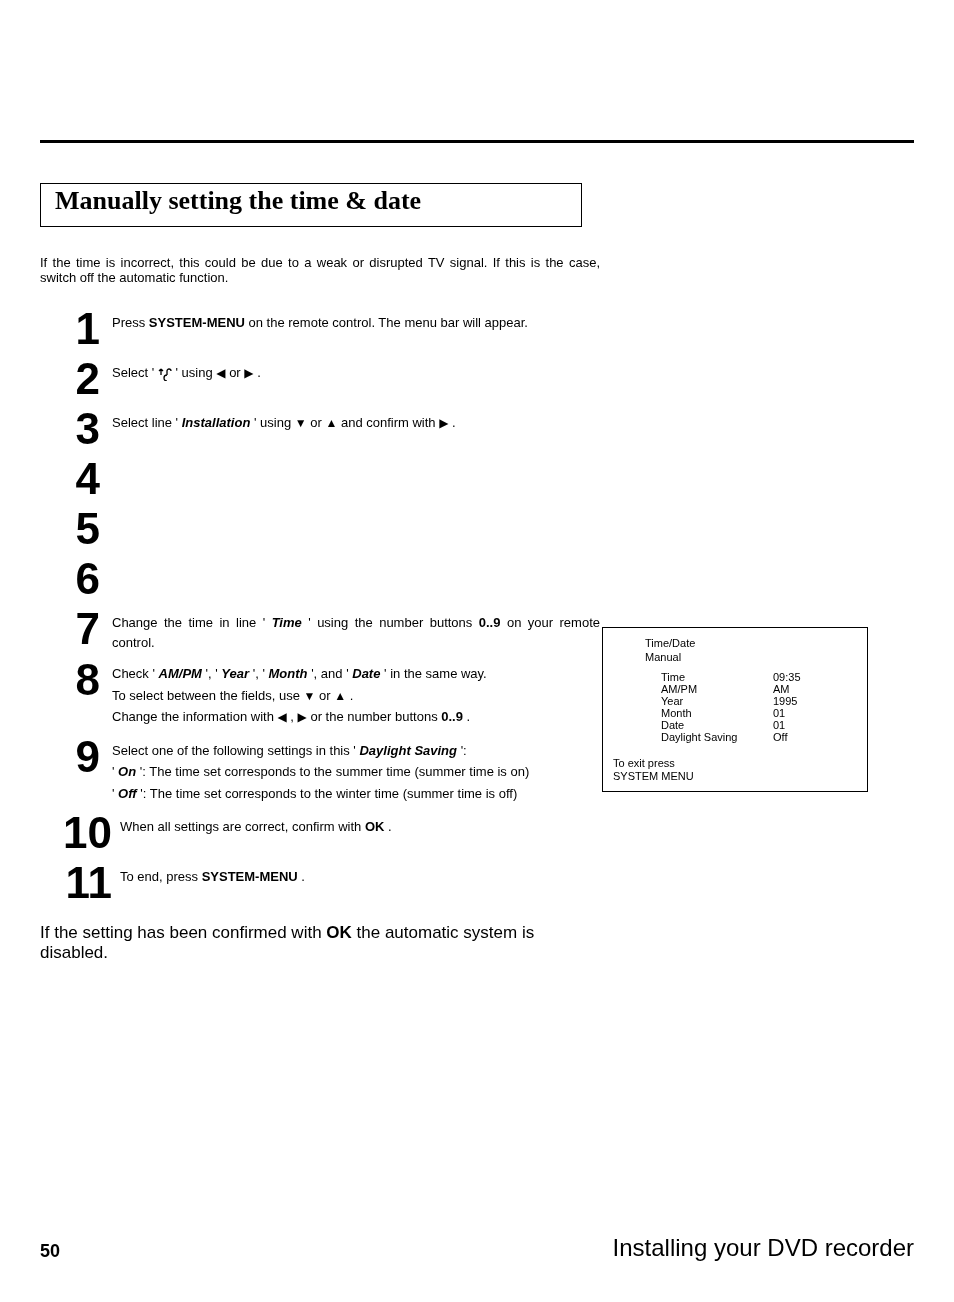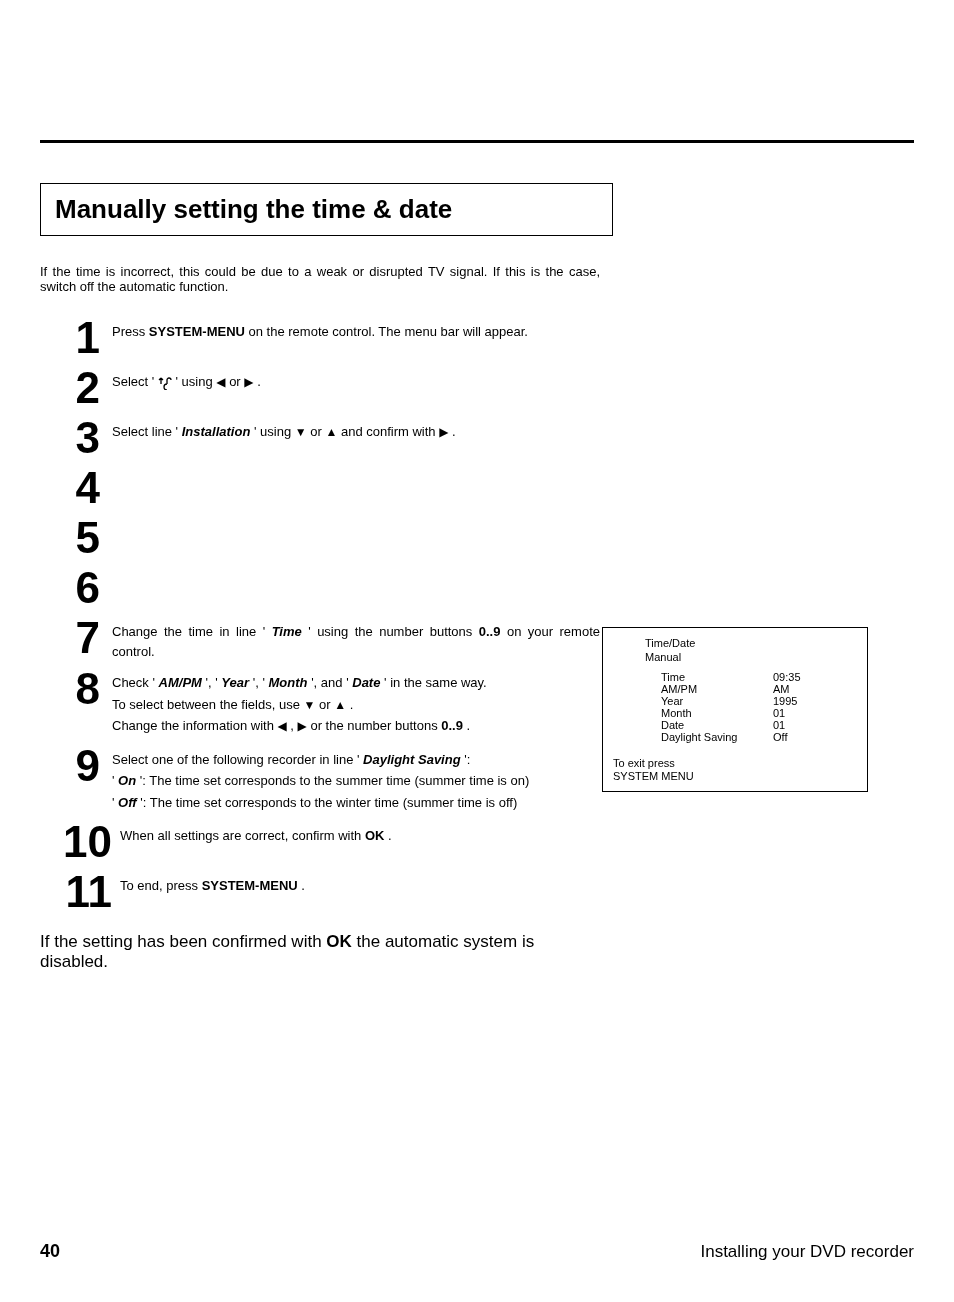--- a/index.html
+++ b/index.html
@@ -13,22 +13,23 @@
     padding: 40px 40px 40px 40px;
   }
   .top-rule {
     border-top: 3px solid #000;
     margin-top: 100px;
     margin-bottom: 40px;
   }
   .section-title-box {
     border: 1px solid #000;
     display: inline-block;
-    padding: 10px 160px 10px 14px;
+    padding: 2px 160px 10px 14px;
     margin-bottom: 28px;
+    font-family: Liberation Serif, serif;
   }
   .section-title-box h2 {
     font-size: 26px;
     font-weight: bold;
   }
   .intro {
     font-size: 13px;
     width: 560px;
     margin-bottom: 22px;
     text-align: justify;
@@ -87,21 +88,21 @@
   .page-footer {
     position: absolute;
     left: 40px;
     right: 40px;
     bottom: 40px;
     display: flex;
     justify-content: space-between;
     align-items: flex-end;
   }
   .page-num { font-size: 18px; font-weight: bold; }
-  .chapter { font-size: 17px; font-weight: normal; }
+  .chapter { font-size: 24px; font-weight: normal; }
   
   .setup-icon {
     display: inline-block;
     vertical-align: middle;
     width: 14px;
     height: 14px;
   }
 </style>
 </head>
 <body>
@@ -212,21 +213,21 @@
         <b class="kw">0..9</b>
         <span> .</span>
       </p>
     </div>
   </div>
 
   <div class="step">
     <div class="step-num">9</div>
     <div class="step-body">
       <p>
-        <span>Select one of the following recorder in line '</span>
+        <span>Select one of the following settings in this '</span>
         <b class="it">Daylight Saving</b>
         <span>':</span>
       </p>
       <p>
         <span>'</span>
         <b class="it">On</b>
         <span>': The time set corresponds to the summer time (summer time is on)</span>
       </p>
       <p>
         <span>'</span>
@@ -294,18 +295,18 @@
       <span class="val">Off</span>
     </div>
   </div>
   <div class="osd-footer">
     <div>To exit press</div>
     <div>SYSTEM MENU</div>
   </div>
 </div>
 
 <div class="page-footer">
-  <div class="page-num">40</div>
+  <div class="page-num">50</div>
   <div class="chapter">Installing your DVD recorder</div>
 </div>
 
 
 
 
 </body></html>

